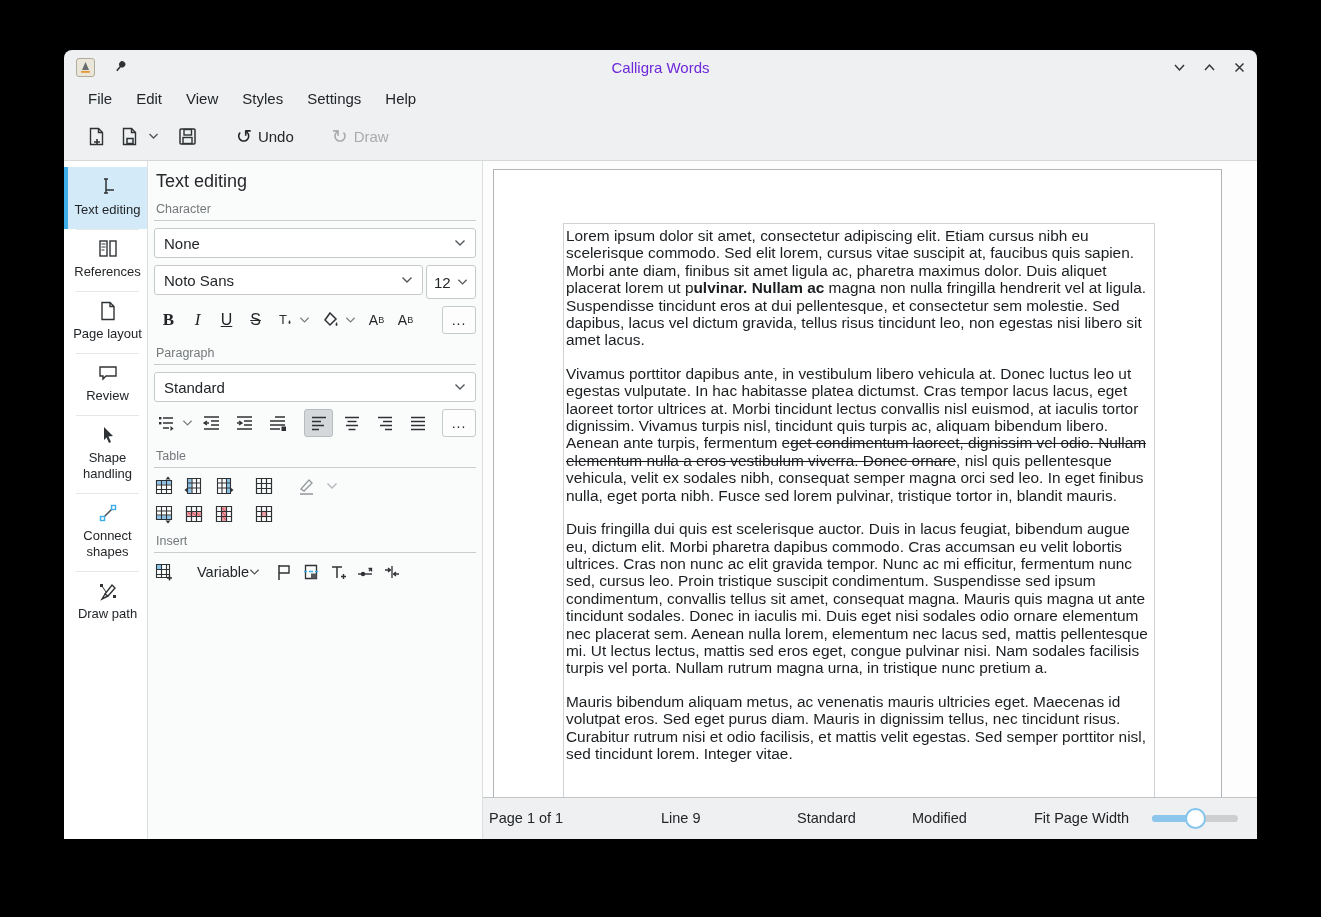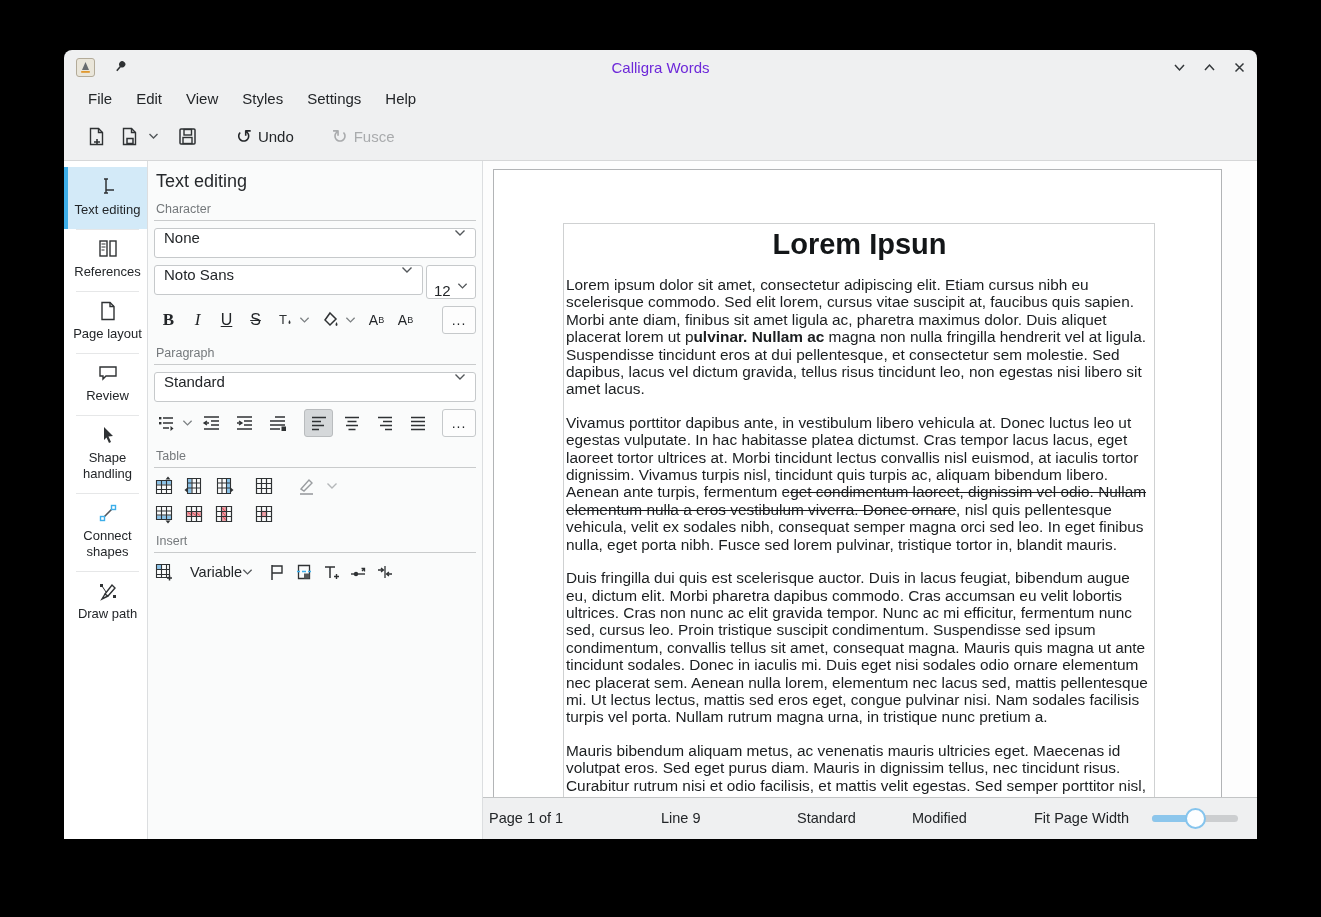--- a/index.html
+++ b/index.html
@@ -41,21 +41,21 @@
          padding:9px 3px 11px 3px; border-left:4px solid transparent; color:#232629; }
   .tab + .tab::before { content:""; position:absolute; top:0; left:8px; right:8px; height:1px; background:#e6e7e8; }
   .tab.selected { background:#d3eaf8; border-left-color:#3daee9; }
   .tab .ticon { display:block; margin:0 auto 4px auto; }
 
   
   .panel { width:335px; background:#fafbfb; border-right:1px solid #dcdee0; padding:8px 6px 0 6px; }
   .panel-title { font-size:18px; color:#26292c; margin:2px 0 8px 2px; font-weight:400; }
   .sec-label { font-size:12.5px; color:#75797c; padding:0 0 4px 2px; border-bottom:1px solid #c9cbcc; margin-top:10px; }
   .combo { height:30px; background:#fff; border:1px solid #c6c9cb; border-radius:3px;
-           display:flex; align-items:flex-start; padding:0 9px; font-size:15px; margin-top:7px; }
+           display:flex; align-items:center; padding:0 9px; font-size:15px; margin-top:7px; }
   .combo .cval { flex:1; white-space:nowrap; overflow:hidden; }
   .fontrow { display:flex; gap:3px; }
   .fontrow .combo.font { flex:1; }
   .fontrow .combo.size { width:50px; padding:16px 7px; }
 
   .iconrow { display:flex; align-items:center; margin-top:5px; height:32px; }
   .fbtn { min-width:29px; height:28px; display:flex; align-items:center; justify-content:center;
           border-radius:3px; font-size:16px; }
   .fbtn.sel { background:#d5d8da; border:1px solid #b9bcbe; }
   .more-btn { margin-left:auto; width:34px; height:28px; background:#fdfdfd; border:1px solid #c6c9cb;
@@ -167,21 +167,21 @@
         <rect x="7" y="3.5" width="7.5" height="5.5" fill="none" stroke="#2f3234" stroke-width="1.4"></rect>
         <rect x="6" y="11.5" width="9" height="6" fill="none" stroke="#2f3234" stroke-width="1.4"></rect>
       </svg>
     </div>
     <div class="tbtn" style="margin-left:26px;">
       <span class="glyph">↺</span>
       <span>Undo</span>
     </div>
     <div class="tbtn disabled" style="margin-left:26px;">
       <span class="glyph">↻</span>
-      <span>Fusce</span>
+      <span>Draw</span>
     </div>
 
   </div>
 
   <div class="main">
 
     <div class="sidebar">
       <div class="tab selected">
         <svg class="ticon" width="22" height="22" viewBox="0 0 22 22">
           <path d="M7 3 h4 M9 3 v14 M7 17 h4 M9 14 h8" fill="none" stroke="#2f3234" stroke-width="1.5"></path>
@@ -423,21 +423,21 @@
 
       <div class="sec-label">Insert</div>
       <div class="insrow">
         <div>
           <svg width="19" height="19" viewBox="0 0 19 19">
             <rect x="2.5" y="2.5" width="5" height="5" fill="#8cc3e8"></rect>
             <path d="M2.5 2.5 h13 v13 h-13 z M2.5 7.5 h13 M2.5 12.5 h13 M7.5 2.5 v13 M12.5 2.5 v13" fill="none" stroke="#2f3234" stroke-width="1.1"></path>
             <path d="M13 16 h5 M15.5 13.5 v5" stroke="#2f3234" stroke-width="1.5"></path>
           </svg>
         </div>
-        <div style="display:flex;align-items:center;margin-left:8px;">
+        <div style="display:flex;align-items:center;margin-left:15px;">
           <span>Variable</span>
           <svg width="11" height="8" viewBox="0 0 12 8">
             <polyline points="1.5,1.5 6,6 10.5,1.5" fill="none" stroke="#53575a" stroke-width="1.4"></polyline>
           </svg>
         </div>
         <div style="margin-left:6px;">
           <svg width="18" height="18" viewBox="0 0 18 18">
             <path d="M4 2 v15" stroke="#2f3234" stroke-width="1.5"></path>
             <path d="M4 3 h10 v7 h-10" fill="none" stroke="#2f3234" stroke-width="1.4"></path>
           </svg>
@@ -469,21 +469,20 @@
             <path d="M16 11 h-5 M13 9 l-2.5 2 l2.5 2" fill="none" stroke="#2f3234" stroke-width="1.3"></path>
           </svg>
         </div>
       </div>
     </div>
 
     <div class="doccol">
       <div class="docview">
         <div class="page">
           <div class="tframe">
-            <div class="doc-title">Lorem Ipsun</div>
             <p><span>Lorem ipsum dolor sit amet, consectetur adipiscing elit. Etiam cursus nibh eu scelerisque commodo. Sed elit lorem, cursus vitae suscipit at, faucibus quis sapien. Morbi ante diam, finibus sit amet ligula ac, pharetra maximus dolor. Duis aliquet placerat lorem ut p</span><span class="runb">ulvinar. Nullam ac</span><span> magna non nulla fringilla hendrerit vel at ligula. Suspendisse tincidunt eros at dui pellentesque, et consectetur sem molestie. Sed dapibus, lacus vel dictum gravida, tellus risus tincidunt leo, non egestas nisi libero sit amet lacus.</span></p>
             <p><span>Vivamus porttitor dapibus ante, in vestibulum libero vehicula at. Donec luctus leo ut egestas vulputate. In hac habitasse platea dictumst. Cras tempor lacus lacus, eget laoreet tortor ultrices at. Morbi tincidunt lectus convallis nisl euismod, at iaculis tortor dignissim. Vivamus turpis nisl, tincidunt quis turpis ac, aliquam bibendum libero. Aenean ante turpis, fermentum e</span><span class="runs">get condimentum laoreet, dignissim vel odio. Nullam elementum nulla a eros vestibulum viverra. Donec ornare</span><span>, nisl quis pellentesque vehicula, velit ex sodales nibh, consequat semper magna orci sed leo. In eget finibus nulla, eget porta nibh. Fusce sed lorem pulvinar, tristique tortor in, blandit mauris.</span></p>
             <p>Duis fringilla dui quis est scelerisque auctor. Duis in lacus feugiat, bibendum augue eu, dictum elit. Morbi pharetra dapibus commodo. Cras accumsan eu velit lobortis ultrices. Cras non nunc ac elit gravida tempor. Nunc ac mi efficitur, fermentum nunc sed, cursus leo. Proin tristique suscipit condimentum. Suspendisse sed ipsum condimentum, convallis tellus sit amet, consequat magna. Mauris quis magna ut ante tincidunt sodales. Donec in iaculis mi. Duis eget nisi sodales odio ornare elementum nec placerat sem. Aenean nulla lorem, elementum nec lacus sed, mattis pellentesque mi. Ut lectus lectus, mattis sed eros eget, congue pulvinar nisi. Nam sodales facilisis turpis vel porta. Nullam rutrum magna urna, in tristique nunc pretium a.</p>
             <p>Mauris bibendum aliquam metus, ac venenatis mauris ultricies eget. Maecenas id volutpat eros. Sed eget purus diam. Mauris in dignissim tellus, nec tincidunt risus. Curabitur rutrum nisi et odio facilisis, et mattis velit egestas. Sed semper porttitor nisl, sed tincidunt lorem. Integer vitae.</p>
           </div>
         </div>
       </div>
 
       <div class="statusbar">
         <span class="sb-item" style="left:6px;">Page 1 of 1</span>

